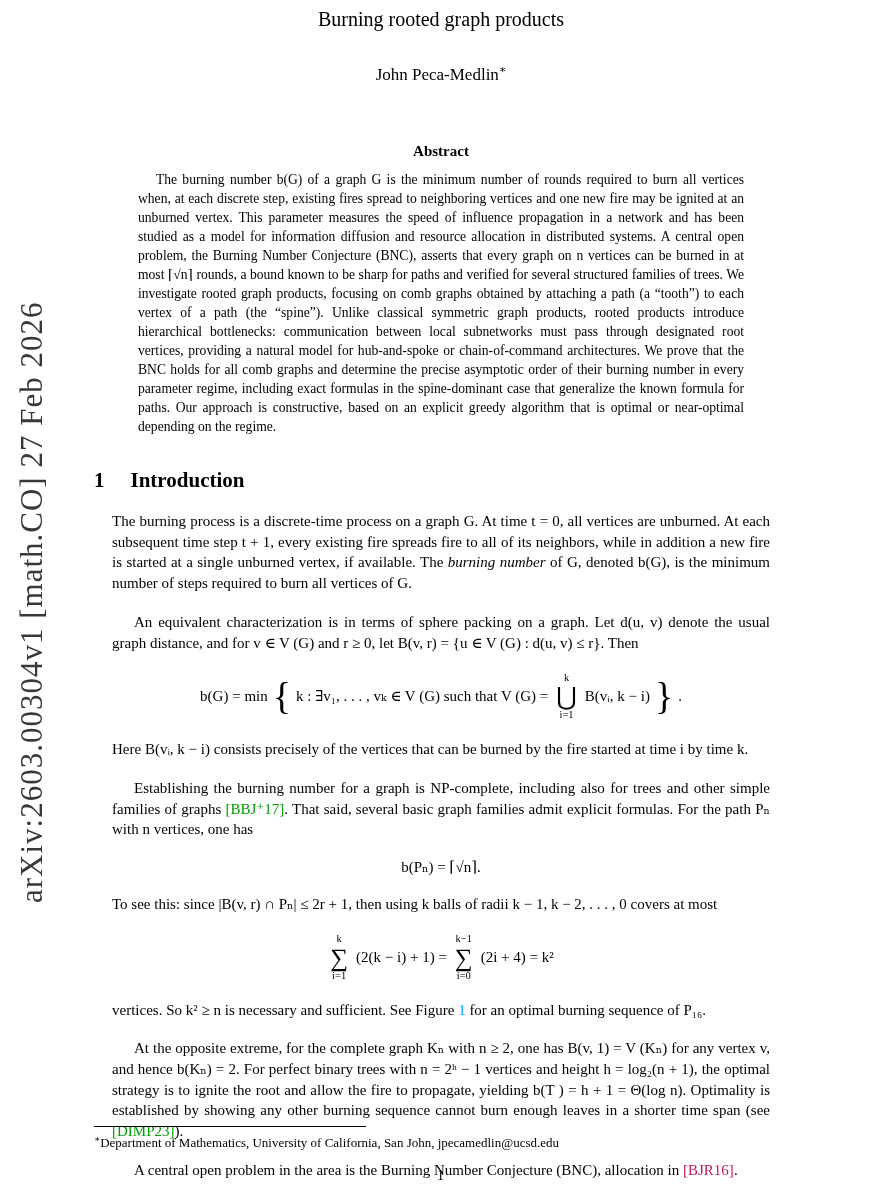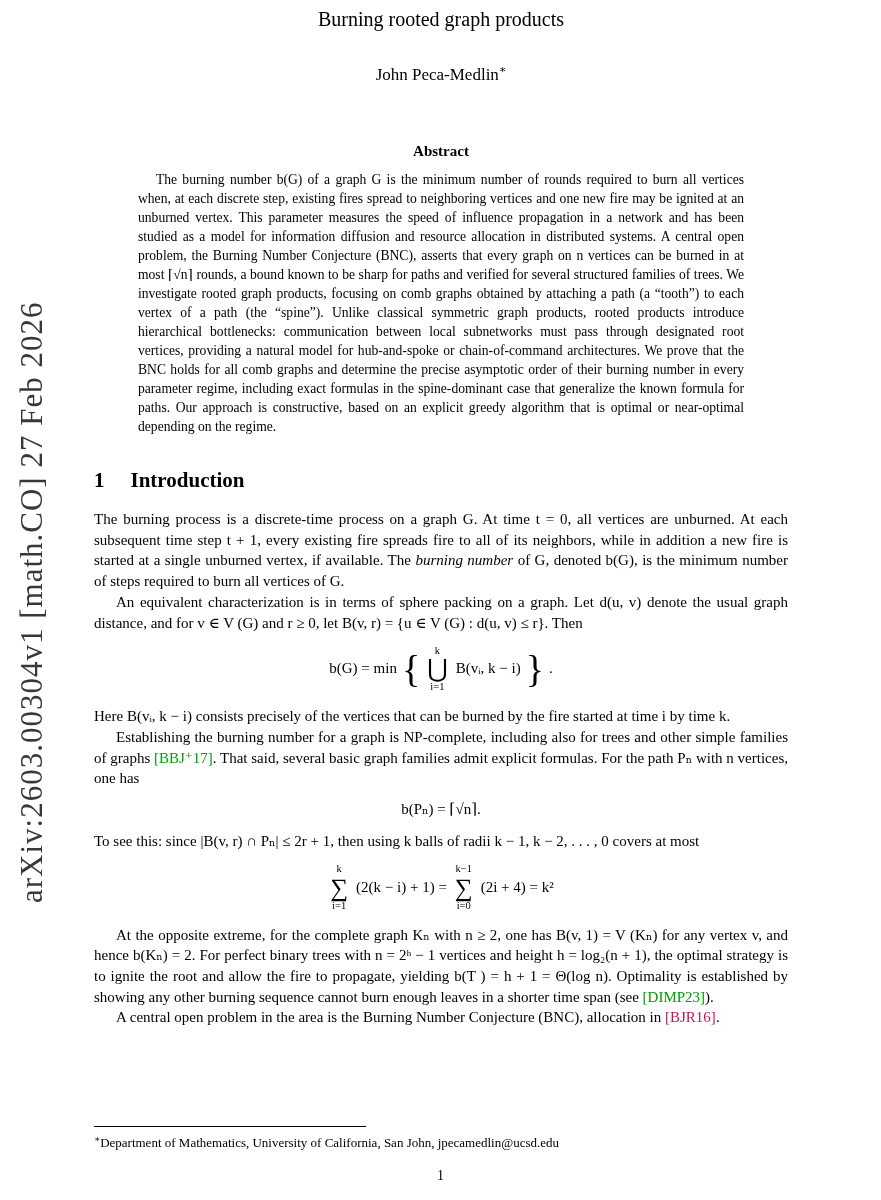--- a/index.html
+++ b/index.html
@@ -24,21 +24,21 @@
 
   .abstract-head { text-align: center; font-weight: bold; font-size: 15px; margin-top: 58px; }
   .abstract-body {
     margin: 10px 44px 0; font-size: 13.6px; line-height: 1.4;
     text-align: justify; text-indent: 18px;
   }
 
   .section-head { font-size: 21px; font-weight: bold; margin: 32px 0 16px; }
   .secnum { margin-right: 26px; }
 
-  .para { font-size: 15px; line-height: 1.38; text-align: justify; margin: 0; }
+  .para { font-size: 15px; line-height: 1.38; text-align: justify; margin: 18px; }
   .indent { text-indent: 22px; }
   .noindent { text-indent: 0; }
   .em { font-style: italic; }
 
   .cite, .reflink, .link { text-decoration: none; cursor: pointer; }
 
   .equation {
     display: flex; justify-content: center; align-items: center;
     font-size: 15px; margin: 11px 0 13px;
   }
@@ -73,20 +73,21 @@
 
     <h2 class="section-head"><span class="secnum">1</span><span>Introduction</span></h2>
 
     <p class="para noindent"><span>The burning process is a discrete-time process on a graph G. At time t = 0, all vertices are unburned. At each subsequent time step t + 1, every existing fire spreads fire to all of its neighbors, while in addition a new fire is started at a single unburned vertex, if available. The </span><span class="em">burning number</span><span> of G, denoted b(G), is the minimum number of steps required to burn all vertices of G.</span></p>
 
     <p class="para indent">An equivalent characterization is in terms of sphere packing on a graph. Let d(u, v) denote the usual graph distance, and for v ∈ V (G) and r ≥ 0, let B(v, r) = {u ∈ V (G) : d(u, v) ≤ r}. Then</p>
 
     <div class="equation">
       <span class="eq-part">b(G) = min</span>
       <span class="bigbrace">{</span>
+      <span class="eq-part">k : ∃v₁, . . . , vₖ ∈ V (G) such that V (G) =</span>
       <span class="limop">
         <span class="lim">k</span>
         <span class="opsym">⋃</span>
         <span class="lim">i=1</span>
       </span>
       <span class="eq-part">B(vᵢ, k − i)</span>
       <span class="bigbrace">}</span>
       <span class="eq-part">.</span>
     </div>
 
@@ -108,20 +109,21 @@
       </span>
       <span class="eq-part">(2(k − i) + 1) =</span>
       <span class="limop">
         <span class="lim">k−1</span>
         <span class="opsym">∑</span>
         <span class="lim">i=0</span>
       </span>
       <span class="eq-part">(2i + 4) = k²</span>
     </div>
 
+    <p class="para noindent"><span>vertices. So k² ≥ n is necessary and sufficient. See Figure </span><a class="reflink" style="color: rgb(0, 174, 239);">1</a><span> for an optimal burning sequence of P₁₆.</span></p>
 
     <p class="para indent"><span>At the opposite extreme, for the complete graph Kₙ with n ≥ 2, one has B(v, 1) = V (Kₙ) for any vertex v, and hence b(Kₙ) = 2. For perfect binary trees with n = 2ʰ − 1 vertices and height h = log₂(n + 1), the optimal strategy is to ignite the root and allow the fire to propagate, yielding b(T ) = h + 1 = Θ(log n). Optimality is established by showing any other burning sequence cannot burn enough leaves in a shorter time span (see </span><a class="cite" style="color: rgb(0, 160, 0);">[DIMP23]</a><span>).</span></p>
 
     <p class="para indent"><span>A central open problem in the area is the Burning Number Conjecture (BNC), allocation in </span><a class="cite" style="color: #be185d;">[BJR16]</a><span>.</span></p>
 
   </div>
 
   <div class="footnote-area">
     <div class="footnote-rule"></div>
     <p class="footnote"><sup>∗</sup><span>Department of Mathematics, University of California, San John, </span><a class="link" style="color: #000000;">jpecamedlin@ucsd.edu</a></p>

